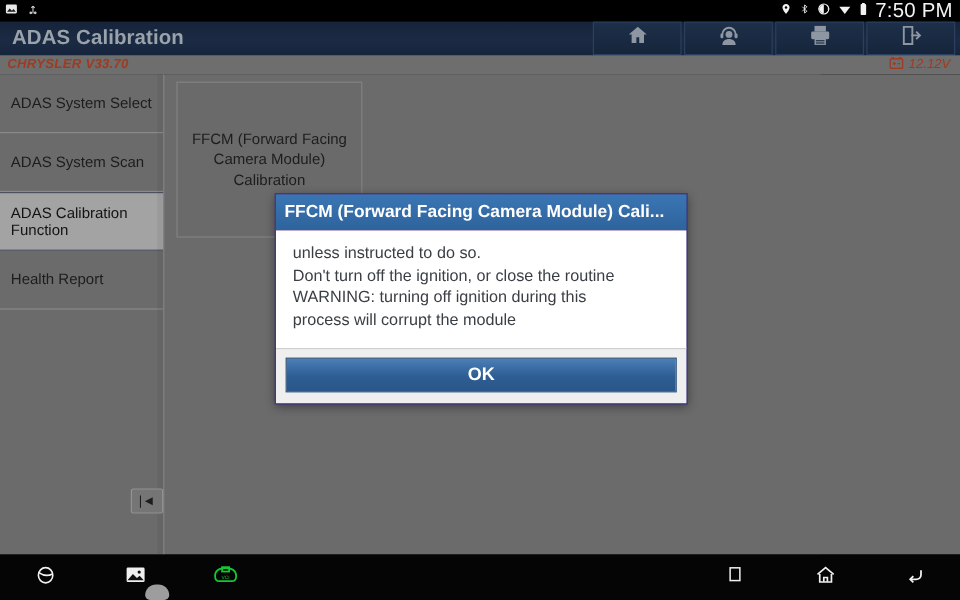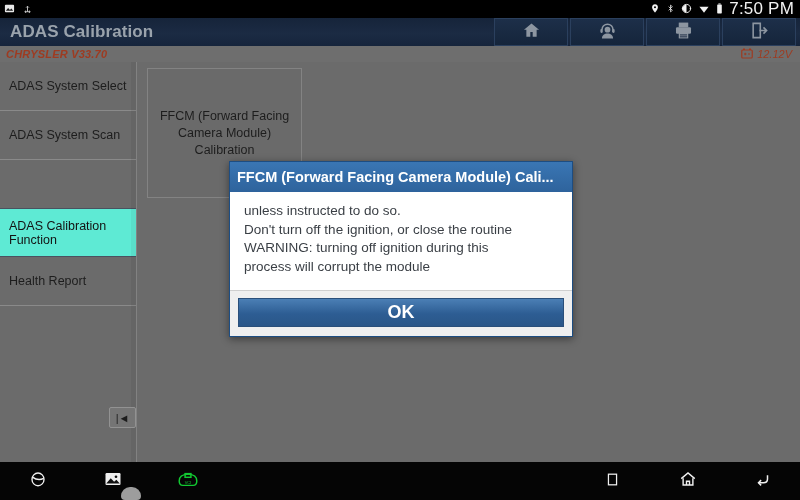--- a/index.html
+++ b/index.html
@@ -65,22 +65,22 @@
     position: absolute; left: 0; top: 0; width: 137px; height: 400px;
     background: #6b6b6b; border-right: 1px solid #8a8a8a;
   }
   .side-item {
     height: 49px; display: flex; align-items: center;
     padding: 0 9px; font-size: 12.5px; color: #1d1d1d;
     border-bottom: 1px solid #8a8a8a;
     line-height: 14px;
   }
   .side-item.selected {
-    background: #5eead4; color: #131313;
-    border-top: 1px solid #4a5260; border-bottom: 1px solid #4a5260; margin-top: 48px;
+    background: #a3a3a3; color: #131313;
+    border-top: 1px solid #4a5260; border-bottom: 1px solid #4a5260;
   }
 
   
   .side-scroll {
     position: absolute; left: 131px; top: 0; width: 6px; height: 400px;
     background: rgba(0,0,0,0.05);
   }
 
   
   .mainpanel {
@@ -137,21 +137,21 @@
     font-size: 13.5px; color: #3a3f45; line-height: 18.5px;
     background: #fff;
   }
   .dlg-foot {
     background: #efefef; border-top: 1px solid #cfcfcf; padding: 7px 8px 9px 8px;
   }
   .dlg-ok {
     width: 100%; height: 29px;
     background: linear-gradient(180deg,#4b7fb5 0%, #2d5d93 55%, #2a5688 100%);
     border: 1px solid #2a4f7a;
-    color: #fff; font-size: 18px; font-weight: bold;
+    color: #fff; font-size: 15px; font-weight: bold;
     display: flex; align-items: center; justify-content: center;
   }
 
   
   .navbar {
     position: absolute; left: 0; bottom: 0; width: 800px; height: 38px;
     background: #050505; display: flex; align-items: center;
   }
   .nav-left { display: flex; align-items: center; }
   .nav-right { margin-left: auto; display: flex; align-items: center; }

